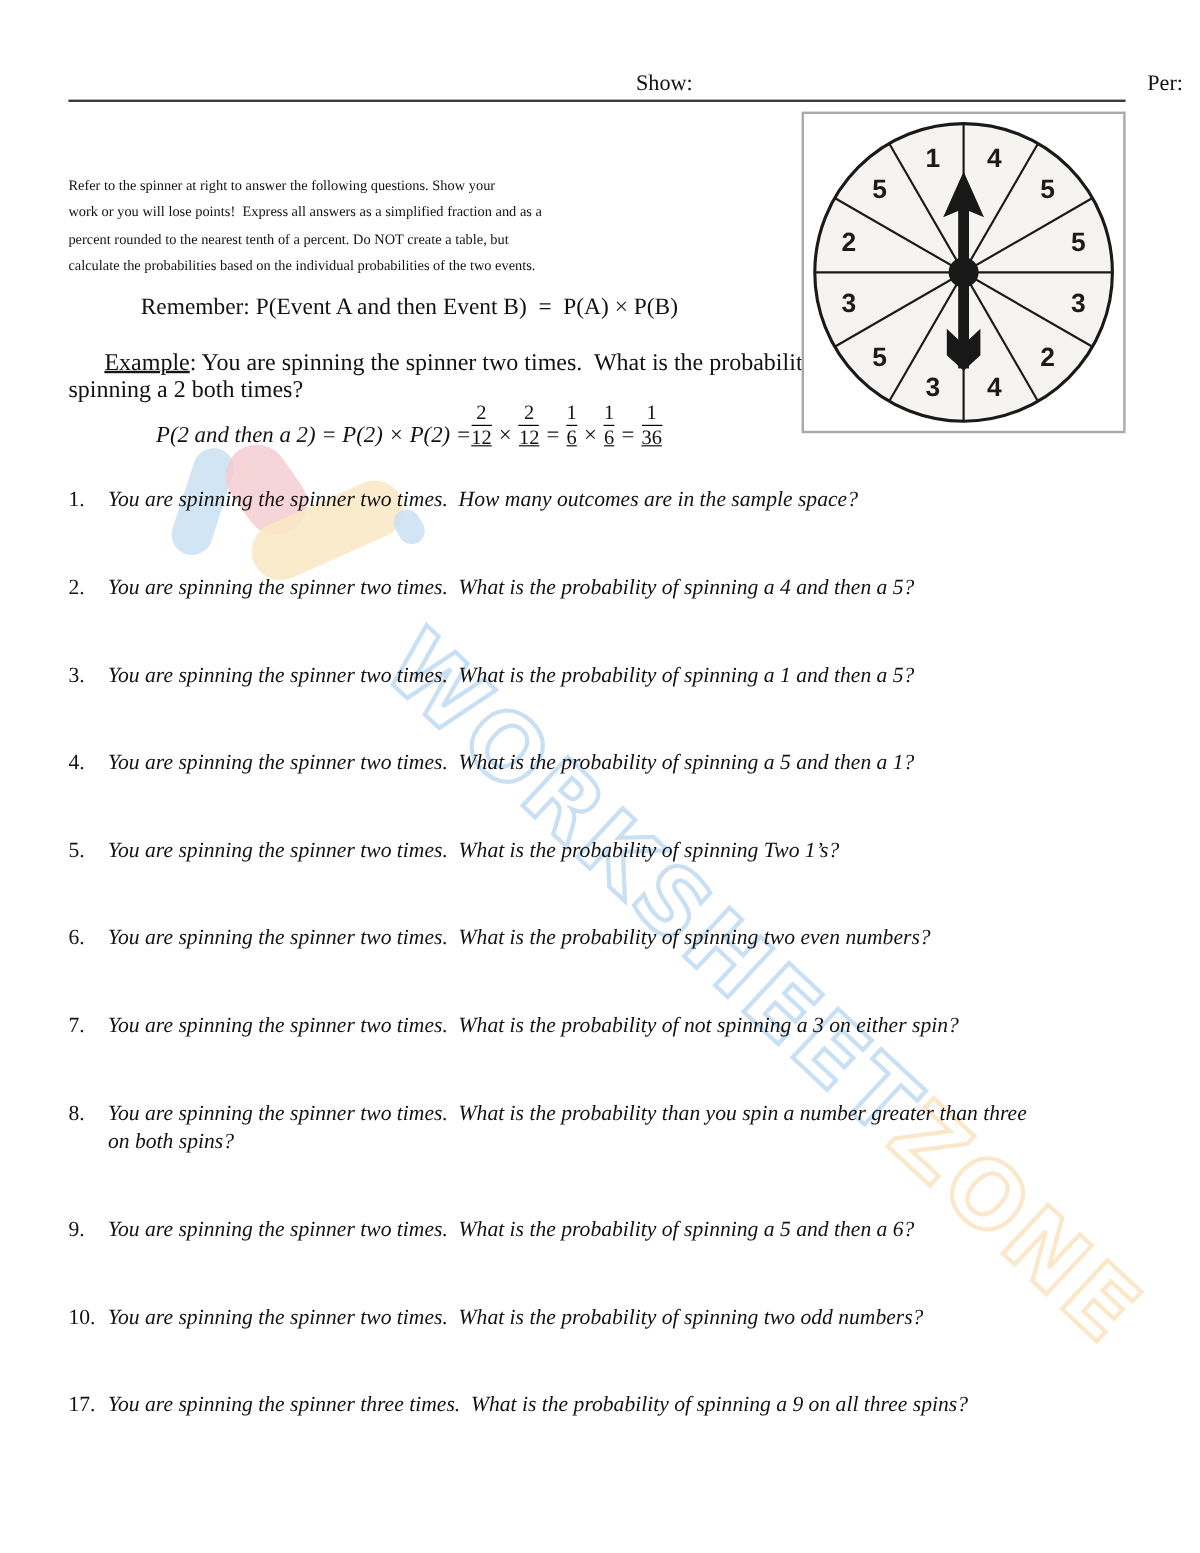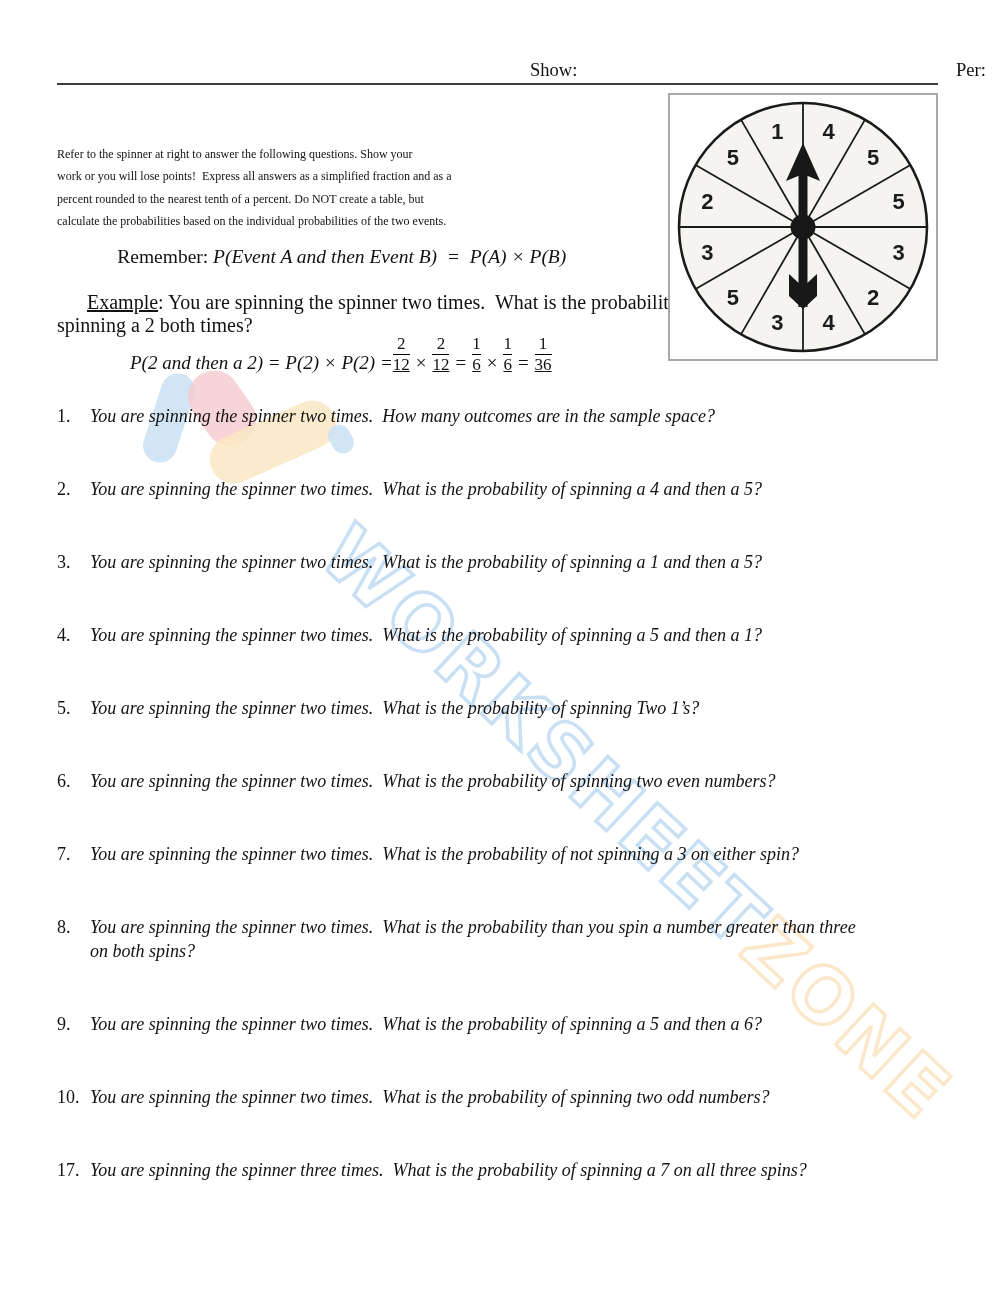--- a/index.html
+++ b/index.html
@@ -17,21 +17,21 @@
   .header { position:absolute; left:57px; top:56px; width:881px; height:27px;
             border-bottom:2px solid #3c3c3c; font-size:18.5px; }
   .header .title { position:absolute; left:0; bottom:2px; text-decoration:underline; white-space:pre; }
   .header .name-label { position:absolute; left:473px; bottom:2px; }
   .header .per-label  { position:absolute; left:851px; bottom:2px;margin-left:48px; }
 
   .intro { position:absolute; left:57px; top:107px; width:660px; font-size:12px;
            line-height:22.4px; white-space:pre-wrap;margin-top:36px; }
 
   .remember { position:absolute; left:88px; top:224px; font-size:19.5px; white-space:pre; }
-  .remember .formula { font-style:italic; }
+  .remember .formula { }
 
   .example { position:absolute; left:57px; top:269px; width:660px; font-size:20px;
              line-height:22.4px; white-space:pre-wrap; }
   .example .ex-label { text-decoration:underline; }
 
   .equation { position:absolute; left:130px; top:334px; font-size:19px; font-style:italic;
               display:flex; align-items:flex-end; white-space:pre; }
   .equation .op { margin:0 6px; font-style:normal; }
   .frac { display:inline-flex; flex-direction:column; text-align:center;
           font-size:17px; line-height:1.15; font-style:normal; }
@@ -125,21 +125,21 @@
         <div class="question">
           <span class="qnum">9.</span>
           <span class="qtext">You are spinning the spinner two times.  What is the probability of spinning a 5 and then a 6?</span>
         </div>
         <div class="question">
           <span class="qnum">10.</span>
           <span class="qtext">You are spinning the spinner two times.  What is the probability of spinning two odd numbers?</span>
         </div>
         <div class="question">
           <span class="qnum">17.</span>
-          <span class="qtext">You are spinning the spinner three times.  What is the probability of spinning a 7 on all three spins?</span>
+          <span class="qtext">You are spinning the spinner three times.  What is the probability of spinning a 9 on all three spins?</span>
         </div>
       </div>
 
     <div class="spinner-box">
       <svg id="spinner-svg" viewBox="0 0 266 264">
         <circle cx="133" cy="132" r="124" fill="#f5f4f1" stroke="#1a1a1a" stroke-width="2.6"></circle>
           <line x1="133" y1="256" x2="133" y2="8" stroke="#1a1a1a" stroke-width="1.8"></line>
           <line x1="71" y1="239.3871500692704" x2="195" y2="24.612849930729595" stroke="#1a1a1a" stroke-width="1.8"></line>
           <line x1="25.61284993072961" y1="194" x2="240.38715006927038" y2="69.99999999999999" stroke="#1a1a1a" stroke-width="1.8"></line>
           <line x1="9" y1="132" x2="257" y2="132" stroke="#1a1a1a" stroke-width="1.8"></line>

